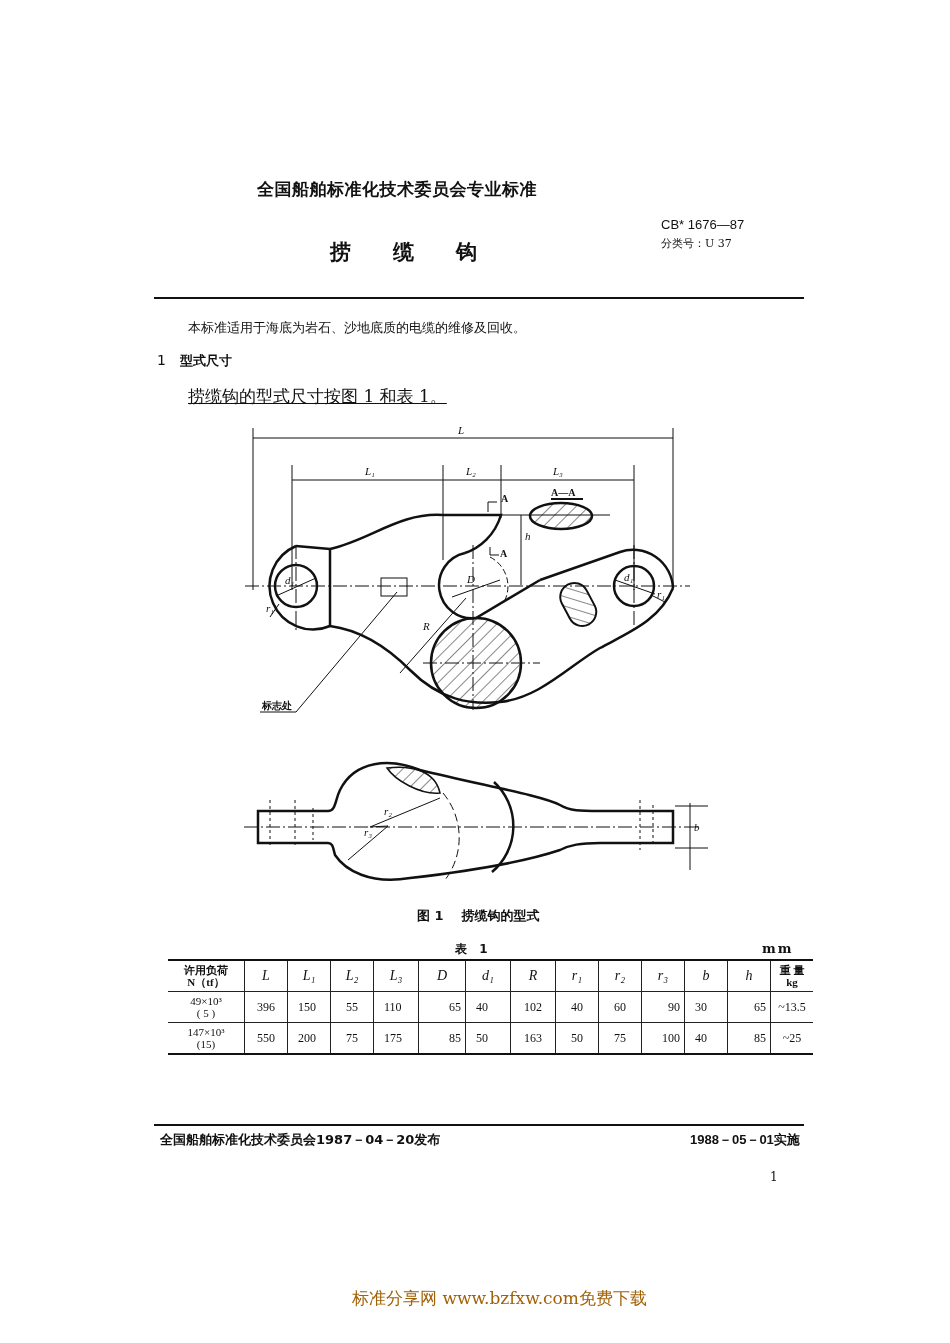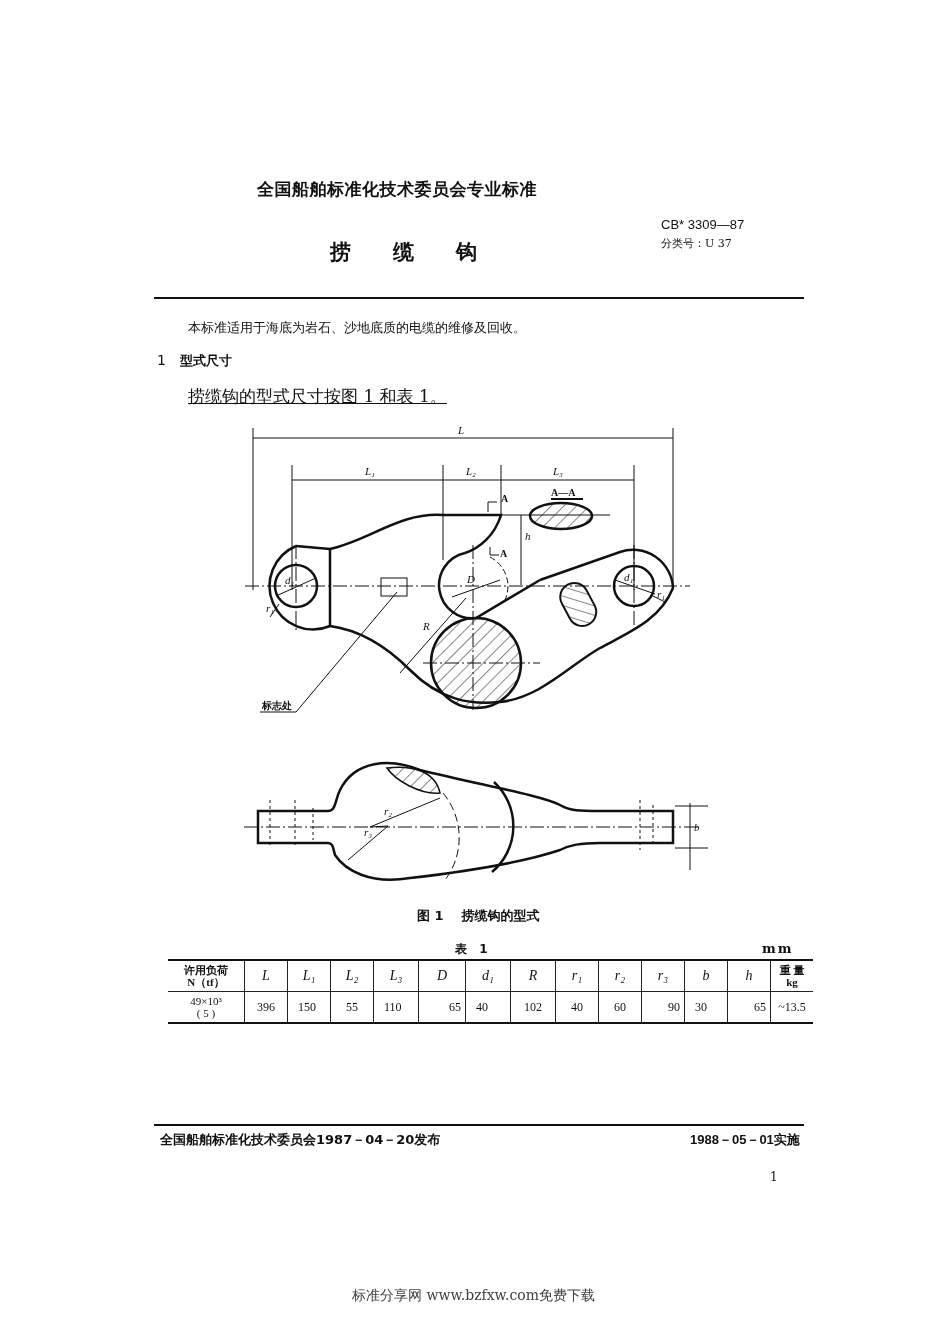--- a/index.html
+++ b/index.html
@@ -36,28 +36,28 @@
   table.spec th.load-h { font-style:normal; font-weight:bold; font-size:11px; line-height:12px; }
   table.spec th.mass-h { font-style:normal; font-weight:bold; font-size:11px; line-height:12px; }
   table.spec td.load { font-size:11px; line-height:12px; }
   table.spec td.num { text-align:left; padding-left:10px;margin-top:16px; }
   .rule-bottom { left:154px; top:1124px; width:650px; height:0; border-top:2px solid #111; }
   .footer-left { left:160px; top:1131px; font-size:13px; font-weight:bold; white-space:nowrap;
                  font-family:"DejaVu Sans","Liberation Sans",sans-serif; }
   .footer-right { left:690px; top:1131px; font-size:13px; font-weight:bold; white-space:nowrap;
                   font-family:Liberation Sans, sans-serif; }
   .page-num { left:770px; top:1170px; font-size:12px; }
-  .watermark { left:352px; top:1287px; font-size:14px; color:#404040; white-space:nowrap; }
+  .watermark { left:352px; top:1287px; font-size:17px; color:#a16207; white-space:nowrap; }
   svg text { font-family:"Liberation Serif","DejaVu Serif",serif; }
 </style>
 </head>
 <body>
 
 <div class="abs org-title">全国船舶标准化技术委员会专业标准</div>
-<div class="abs std-code">CB* 3309—87</div>
+<div class="abs std-code">CB* 1676—87</div>
 <div class="abs std-class">分类号：U 37</div>
 <div class="abs doc-title">捞缆钩</div>
 <div class="abs rule-top"></div>
 
 <div class="abs scope">本标准适用于海底为岩石、沙地底质的电缆的维修及回收。</div>
 <div class="abs sec-num">1</div>
 <div class="abs sec-title">型式尺寸</div>
 <div class="abs sec-body">捞缆钩的型式尺寸按图 1 和表 1。</div>
 
 <svg class="abs drawing" width="950" height="900" viewBox="0 0 950 900">
@@ -208,20 +208,39 @@
       <td style="text-align:right">65</td>
       <td class="num">40</td>
       <td>102</td>
       <td>40</td>
       <td>60</td>
       <td style="text-align:right">90</td>
       <td class="num">30</td>
       <td style="text-align:right">65</td>
       <td>~13.5</td>
     </tr>
+    <tr>
+      <td class="load">
+        <div>147×10³</div>
+        <div>(15)</div>
+      </td>
+      <td>550</td>
+      <td class="num">200</td>
+      <td>75</td>
+      <td class="num">175</td>
+      <td style="text-align:right">85</td>
+      <td class="num">50</td>
+      <td>163</td>
+      <td>50</td>
+      <td>75</td>
+      <td style="text-align:right">100</td>
+      <td class="num">40</td>
+      <td style="text-align:right">85</td>
+      <td>~25</td>
+    </tr>
   </tbody>
 </table>
 
 <div class="abs rule-bottom"></div>
 <div class="abs footer-left">全国船舶标准化技术委员会1987－04－20发布</div>
 <div class="abs footer-right">1988－05－01实施</div>
 <div class="abs page-num">1</div>
 <div class="abs watermark">标准分享网 www.bzfxw.com免费下载</div>
 
 </body></html>

